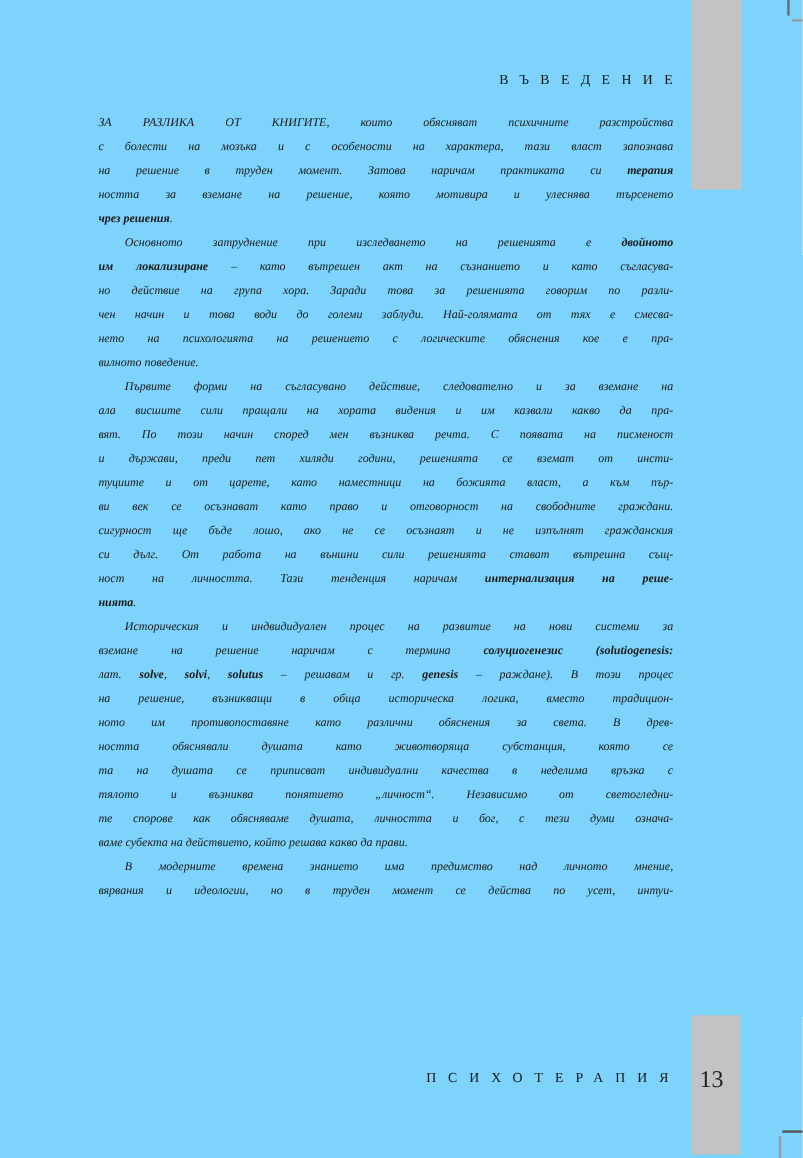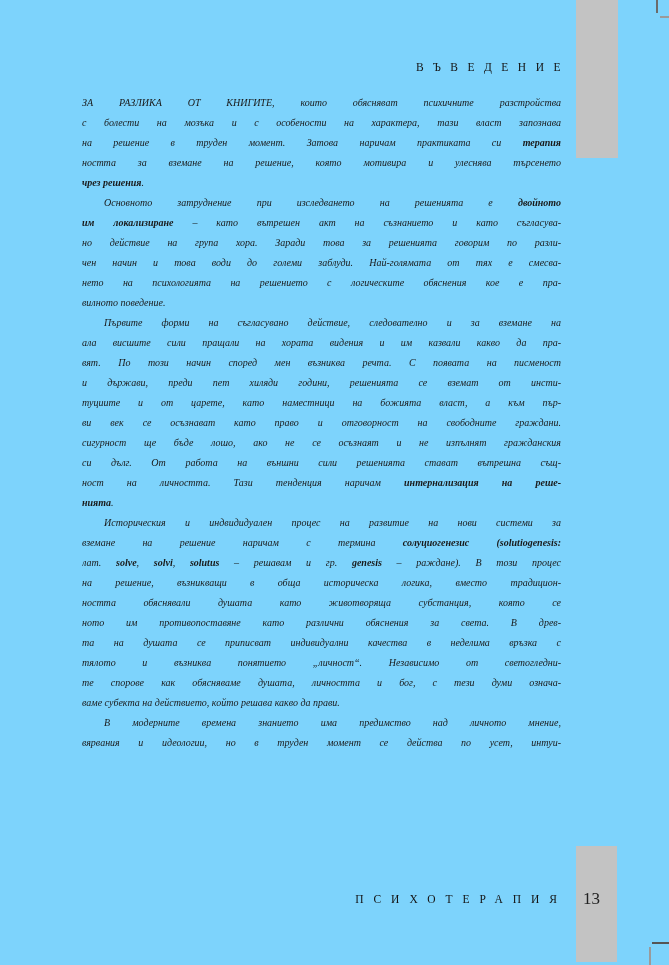--- a/index.html
+++ b/index.html
@@ -63,21 +63,21 @@
     right: 102px;
     font-size: 11.5px;
     letter-spacing: 10px;
     color: #141414;
     white-space: nowrap;
   }
   .page-number {
     position: absolute;
     top: 889px;
     left: 583px;
-    font-size: 17px;
+    font-size: 20px;
     color: #222222;
   }
 </style>
 </head>
 <body>
 
 <div class="canvas">
 
   <div class="margin-tab tab-top" style="background: rgb(195, 195, 195);"></div>
   <div class="margin-tab tab-bottom" style="background: rgb(195, 195, 195);"></div>
@@ -119,22 +119,22 @@
         <div class="line"><span>сигурност ще бъде лошо, ако не се осъзнаят и не изпълнят гражданския</span></div>
         <div class="line"><span>си дълг. От работа на външни сили решенията стават вътрешна същ-</span></div>
         <div class="line"><span>ност на личността. Тази тенденция наричам </span><span class="bold">интернализация на реше-</span></div>
         <div class="line last"><span class="bold">нията</span><span>.</span></div>
       </div>
       <div class="para">
         <div class="line indent"><span>Историческия и индвидидуален процес на развитие на нови системи за</span></div>
         <div class="line"><span>вземане на решение наричам с термина </span><span class="bold">солуциогенезис (solutiogenesis:</span></div>
         <div class="line"><span>лат. </span><span class="bold">solve</span><span>, </span><span class="bold">solvi</span><span>, </span><span class="bold">solutus</span><span> – решавам и гр. </span><span class="bold">genesis</span><span> – раждане). В този процес</span></div>
         <div class="line"><span>на решение, възникващи в обща историческа логика, вместо традицион-</span></div>
+        <div class="line"><span>ното им противопоставяне като различни обяснения за света. В древ-</span></div>
         <div class="line"><span>ността обяснявали душата като животворяща субстанция, която се</span></div>
-        <div class="line"><span>ното им противопоставяне като различни обяснения за света. В древ-</span></div>
         <div class="line"><span>та на душата се приписват индивидуални качества в неделима връзка с</span></div>
         <div class="line"><span>тялото и възниква понятието „личност“. Независимо от светогледни-</span></div>
         <div class="line"><span>те спорове как обясняваме душата, личността и бог, с тези думи означа-</span></div>
         <div class="line last"><span>ваме субекта на действието, който решава какво да прави.</span></div>
       </div>
       <div class="para">
         <div class="line indent"><span>В модерните времена знанието има предимство над личното мнение,</span></div>
         <div class="line"><span>вярвания и идеологии, но в труден момент се действа по усет, интуи-</span></div>
       </div>
     </div>

